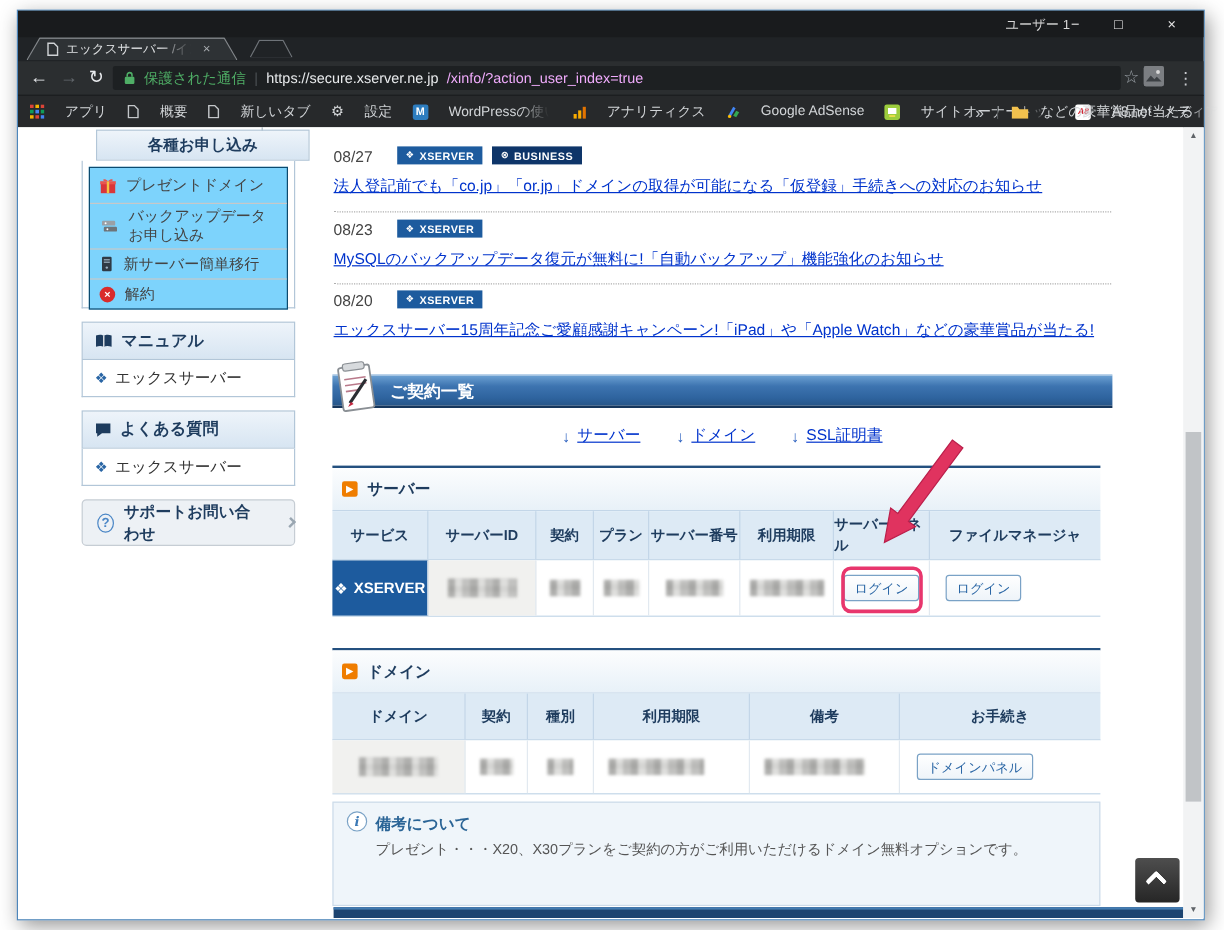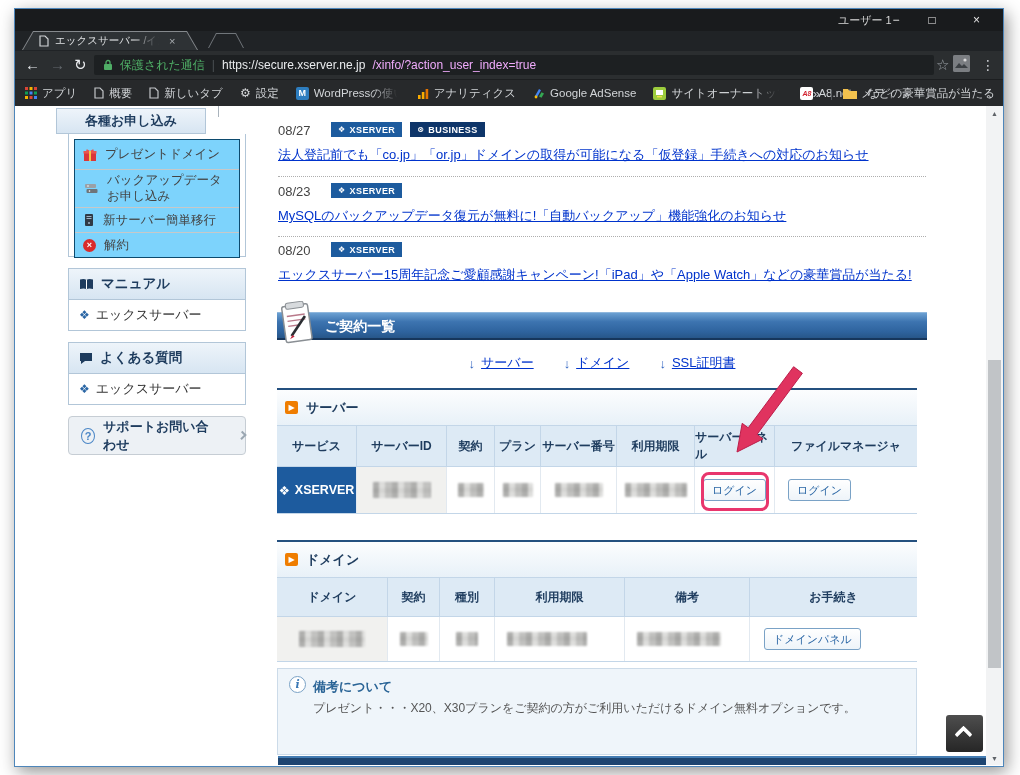--- a/index.html
+++ b/index.html
@@ -26,21 +26,21 @@
   .navbar{left:15px;top:51px;width:988px;height:28px;background:#2b2e30;}
   .navglyph{font-size:15px;line-height:28px;}
   .urlbar{left:94px;top:55px;width:840px;height:20px;background:#1d2022;border-radius:2px;display:flex;align-items:center;padding:0 9px;gap:7px;font-size:12px;white-space:nowrap;overflow:hidden;}
   .sec-label{color:#4fae66;}
   .url-sep{color:#4b5054;}
   .url-host{color:#e9ebed;}
   .url-path{color:#f0abfc;}
   .avatar{left:953px;top:55px;width:17px;height:17px;border-radius:2px;background:linear-gradient(135deg,#8d9094 0%,#5f6ough 100%);background:#6f7377;overflow:hidden;}
 
   .bkbar{left:15px;top:79px;width:988px;height:27px;background:#27292b;border-top:1px solid #1c1e20;display:flex;align-items:center;padding-left:10px;gap:17px;color:#d2d5d8;font-size:11.5px;white-space:nowrap;}
-  .bk{display:flex;align-items:center;gap:5px;justify-content:center;}
+  .bk{display:flex;align-items:center;gap:17px;justify-content:center;}
   .bk-right{position:absolute;right:8px;top:0;height:27px;display:flex;align-items:center;gap:10px;}
   .sq-ico{width:13px;height:13px;border-radius:2px;display:flex;align-items:center;justify-content:center;font-weight:bold;}
 
   
   .content{left:15px;top:106px;width:971px;height:659px;background:#fff;}
   .frag-line{left:218px;top:106px;width:1px;height:11px;background:#a9b3bc;}
 
   
   .sb-head{background:linear-gradient(#eef4fa,#d7e5f2);border:1px solid #b2c6d8;color:#1e3c5e;font-weight:bold;font-size:13px;display:flex;align-items:center;justify-content:center;}
   .sb-head-left{justify-content:flex-start;padding-left:10px;gap:7px;font-size:13.5px;}
@@ -227,21 +227,21 @@
       <svg width="14" height="11" viewBox="0 0 14 11">
           <path d="M0 1h5l1.5 2H14v8H0z" fill="#f2c14e"></path>
         </svg>
       <span>などの豪華賞品が当たる</span>
     </span>
   </div>
 
   <div class="abs content"></div>
   <div class="abs frag-line"></div>
 
-  <div class="abs sb-head" style="left:56px;top:108px;width:150px;height:26px;">
+  <div class="abs sb-head" style="left:80px;top:108px;width:178px;height:26px;">
     <span>各種お申し込み</span>
   </div>
   <div class="abs sb-body" style="left:68px;top:134px;width:178px;height:123px;"></div>
   <div class="sb-list">
     <div class="sb-item" style="height:30px;">
       <svg width="14" height="14" viewBox="0 0 14 14">
           <rect x="1" y="5" width="12" height="8" fill="#d9363a"></rect>
           <rect x="0.5" y="3" width="13" height="2.6" fill="#e8554f"></rect>
           <rect x="6" y="3" width="2" height="10" fill="#f4c443"></rect>
           <path d="M7 3C5 1 3 1 3 2.2 3 3 5 3 7 3zm0 0c2-2 4-2 4-.8C11 3 9 3 7 3z" fill="#e8554f"></path>

